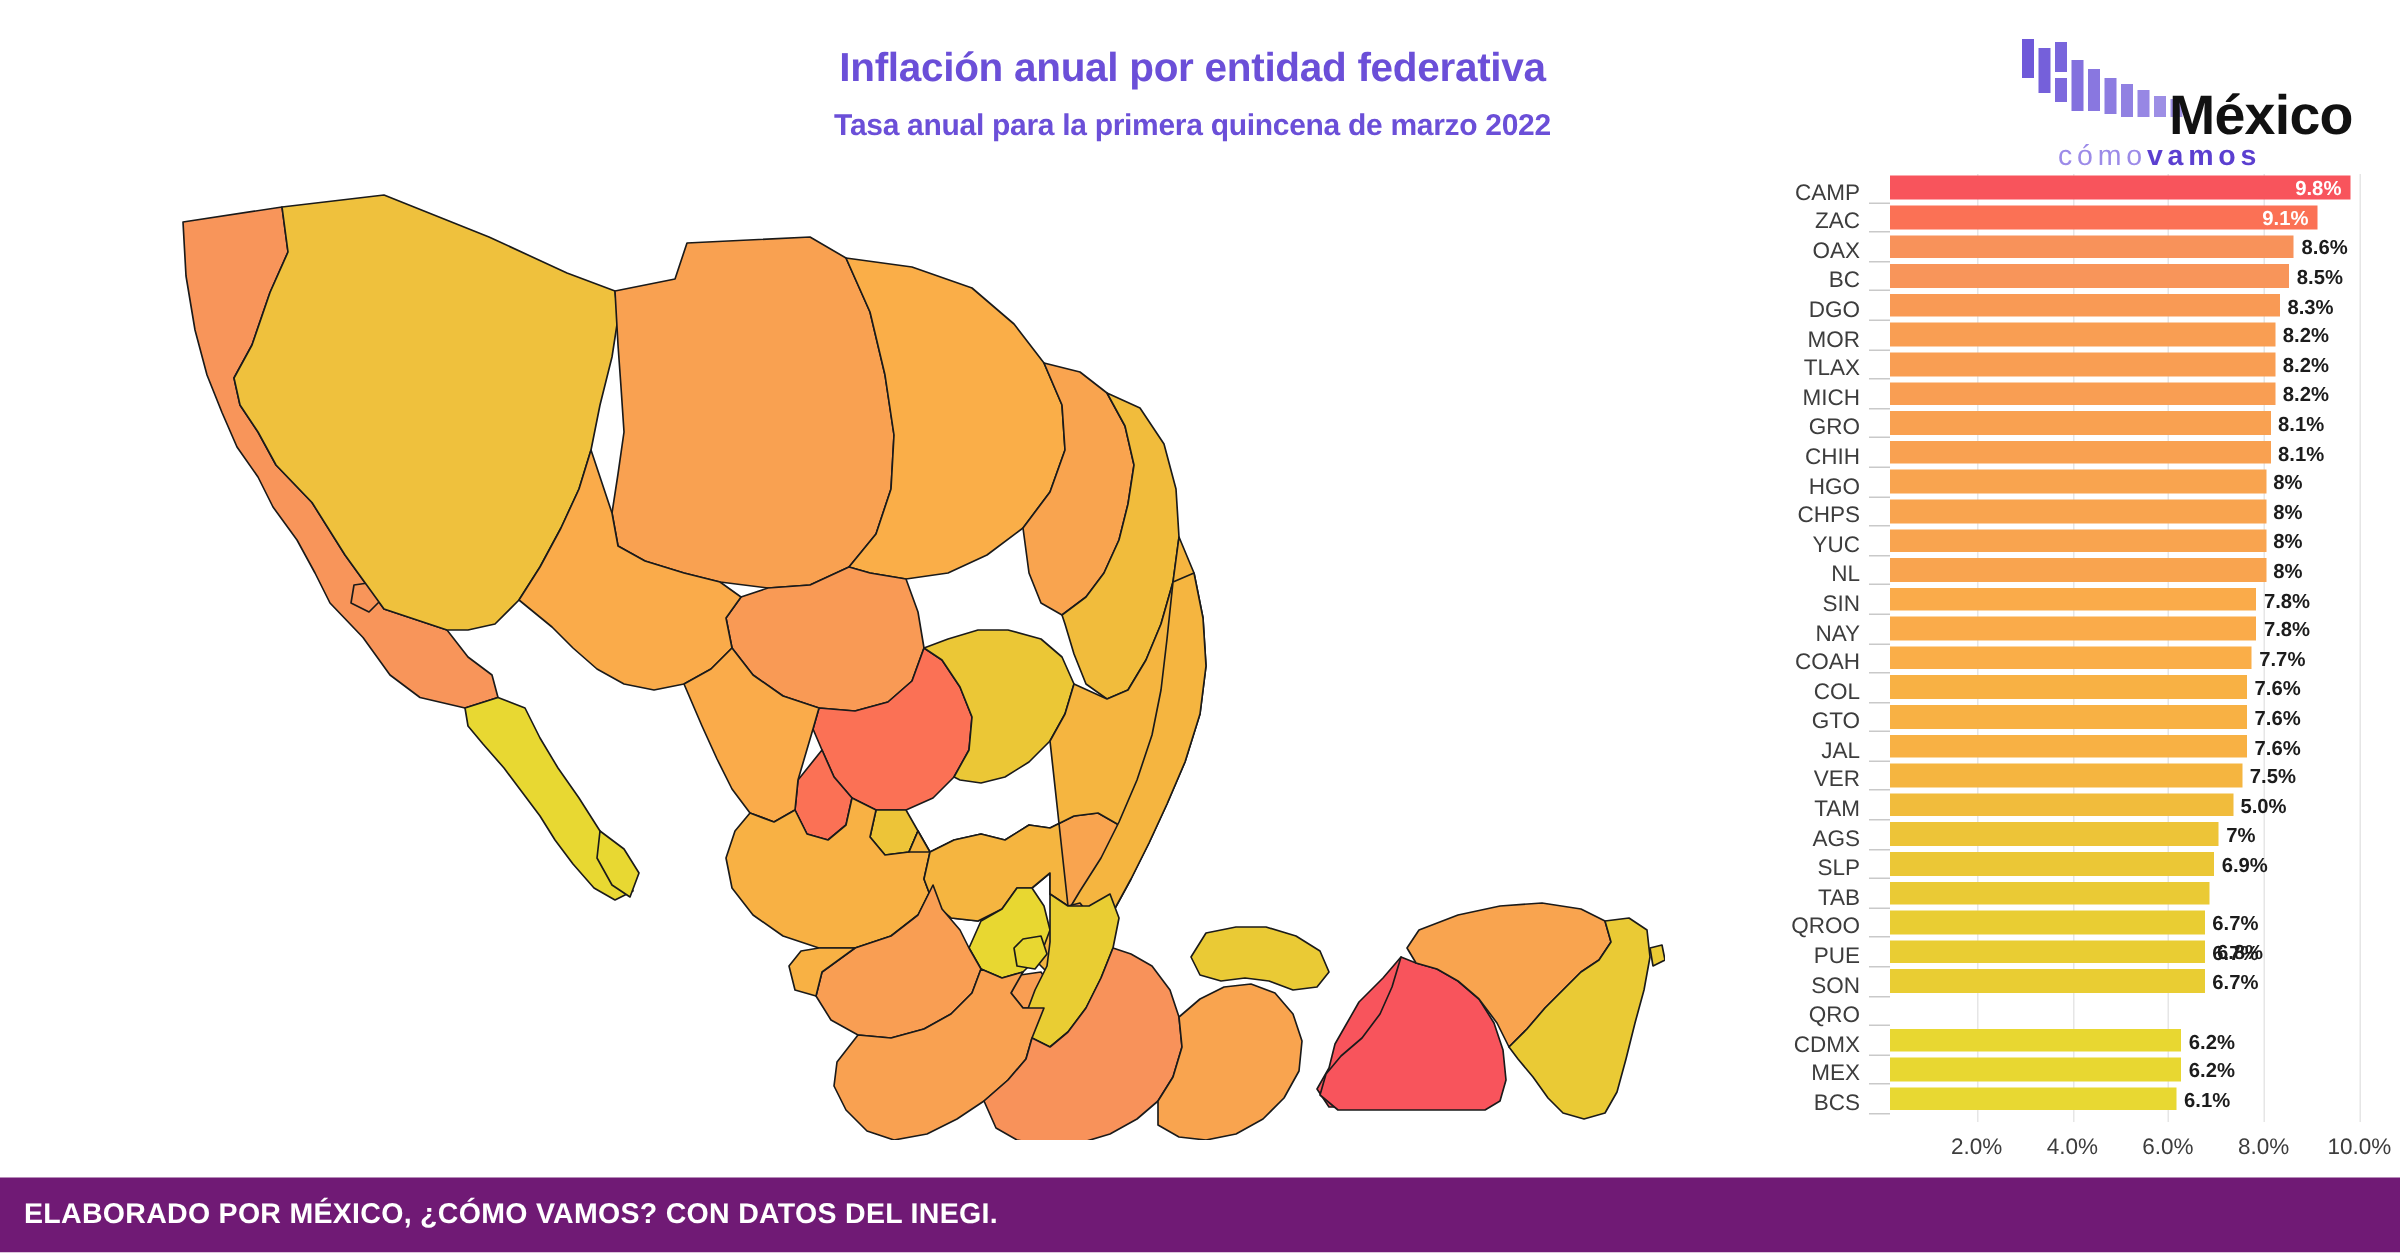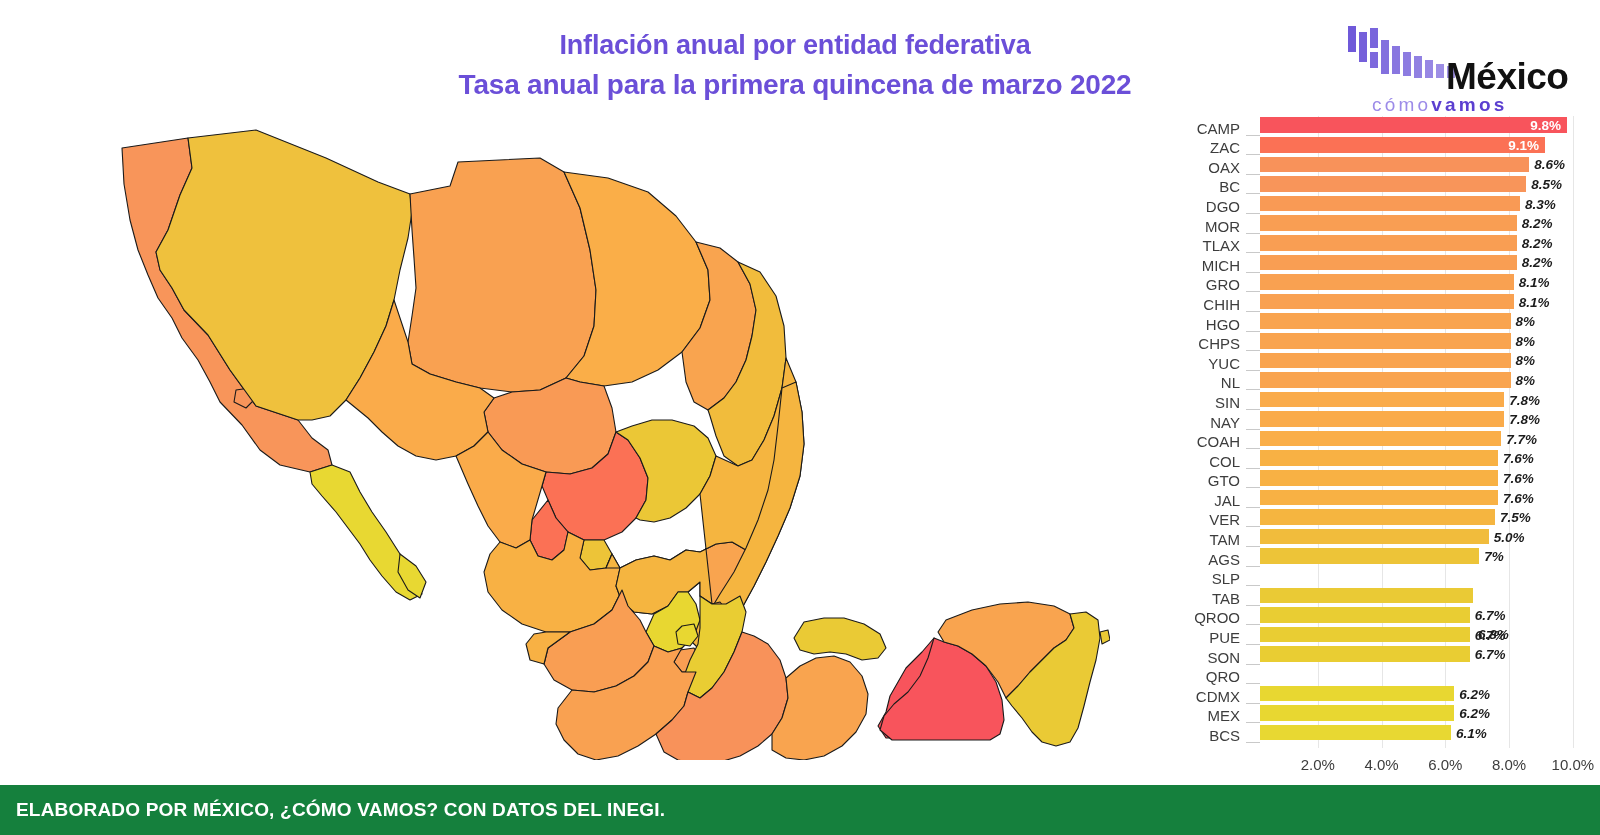--- a/index.html
+++ b/index.html
@@ -17,21 +17,21 @@
     text-align:center;
   }
   .title-line{
     color:#6B4FD8;
     font-weight:bold;
     font-size:27px;
     letter-spacing:-0.2px;
     line-height:39px;
     white-space:nowrap;
   }
-  .title-line.second{font-size:28px;}
+  .title-line.second{font-size:20px;}
   
   #logo{position:absolute;left:1348px;top:22px;width:240px;height:92px;}
   #logo-bars{position:absolute;left:0;top:4px;width:115px;height:54px;}
   #logo-bars i{position:absolute;display:block;width:8px;background:#6F59D9;}
   #logo-wordmark{
     position:absolute;left:98px;top:34px;
     font-size:37px;font-weight:bold;color:#111;letter-spacing:-0.5px;
   }
   #logo-tag{
     position:absolute;left:24px;top:72px;
@@ -56,35 +56,35 @@
   .tick-stub{width:14px;height:1px;background:#c9c9c9;flex:none;}
   .bar-area{position:relative;flex:1;height:100%;}
   .bar-fill{
     position:absolute;left:0;top:1.4px;height:15.6px;
   }
   .bar-value{
     position:absolute;top:0;height:100%;
     display:flex;align-items:center;
     font-size:13.5px;font-weight:bold;white-space:nowrap;
   }
-  .bar-value.outside{color:#1c1c1c;padding-left:5px;font-style:italic;}
+  .bar-value.outside{color:#1c1c1c;padding-left:5px;}
   .bar-value.inside{color:#ffffff;transform:translateX(-100%);padding-right:6px;}
   
   #gridlines{position:absolute;left:94px;top:0;right:0;height:632px;pointer-events:none;}
   #gridlines span{position:absolute;top:0;bottom:0;width:1px;background:#e6e6e6;}
   
   #axis{position:absolute;left:94px;top:634px;right:0;height:30px;}
   #axis span{
     position:absolute;top:6px;font-size:15px;color:#3d3d3d;
     transform:translateX(-50%);white-space:nowrap;
   }
   
   #footer{
     position:absolute;left:0;bottom:0;width:1600px;height:50px;
-    background:#15803d;display:flex;align-items:center;
+    background:#701a75;display:flex;align-items:center;
   }
   #footer-text{
     color:#fff;font-weight:bold;font-size:19px;letter-spacing:0.2px;
     padding-left:16px;white-space:nowrap;
   }
 </style>
 </head>
 <body>
 
 <div id="title-block">
@@ -381,20 +381,24 @@
         <div class="bar-label">AGS</div>
         <div class="tick-stub"></div>
         <div class="bar-area">
           <div class="bar-fill" style="width: 66.0377%; background: rgb(237, 196, 56);"></div>
           <div class="bar-value outside" style="left: 66.0377%;">7%</div>
         </div>
       </div>
       <div class="bar-row">
         <div class="bar-label">SLP</div>
         <div class="tick-stub"></div>
+        <div class="bar-area">
+          <div class="bar-fill" style="width: 65.0943%; background: rgb(235, 199, 54);"></div>
+          <div class="bar-value outside" style="left: 65.0943%;">6.9%</div>
+        </div>
       </div>
       <div class="bar-row">
         <div class="bar-label">TAB</div>
         <div class="tick-stub"></div>
         <div class="bar-area">
           <div class="bar-fill" style="width: 64.1509%; background: rgb(234, 202, 53);"></div>
           <div class="bar-value outside" style="left: 64.1509%; margin-top: 38px;">6.8%</div>
         </div>
       </div>
       <div class="bar-row">

